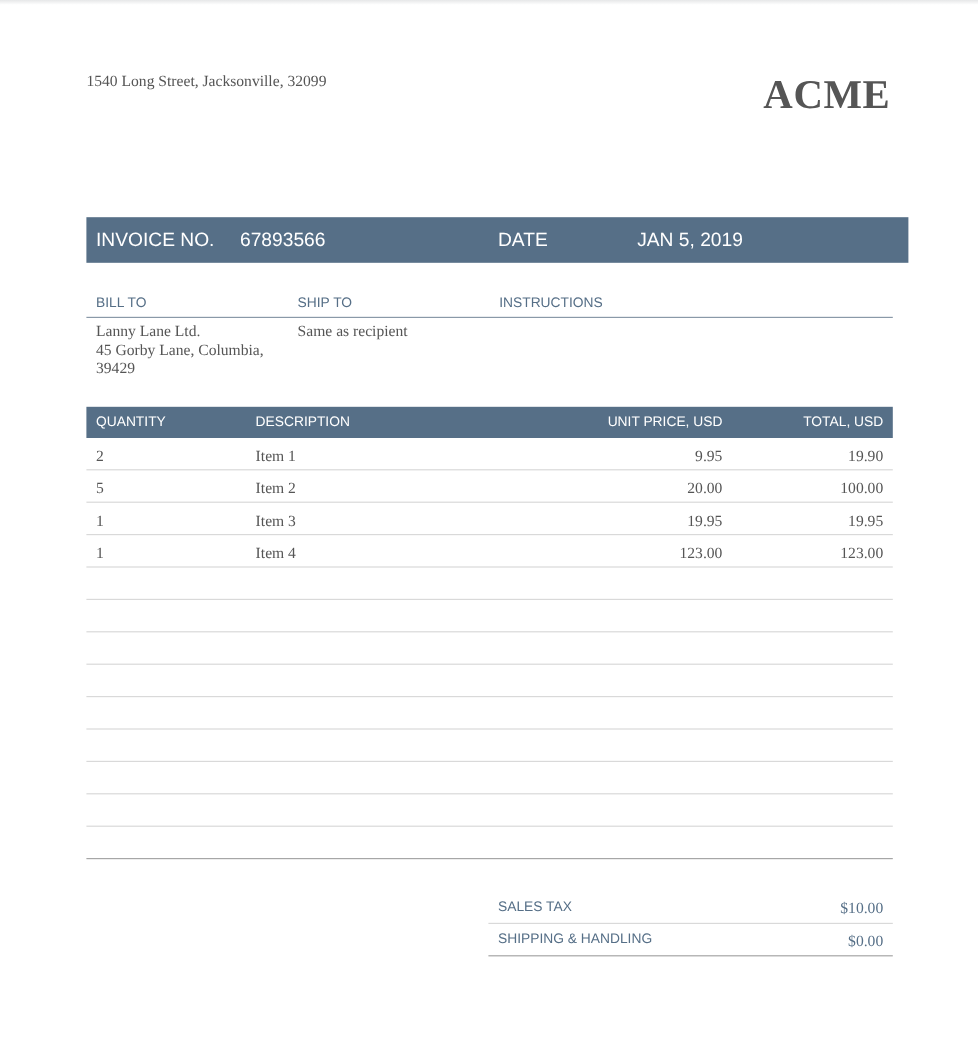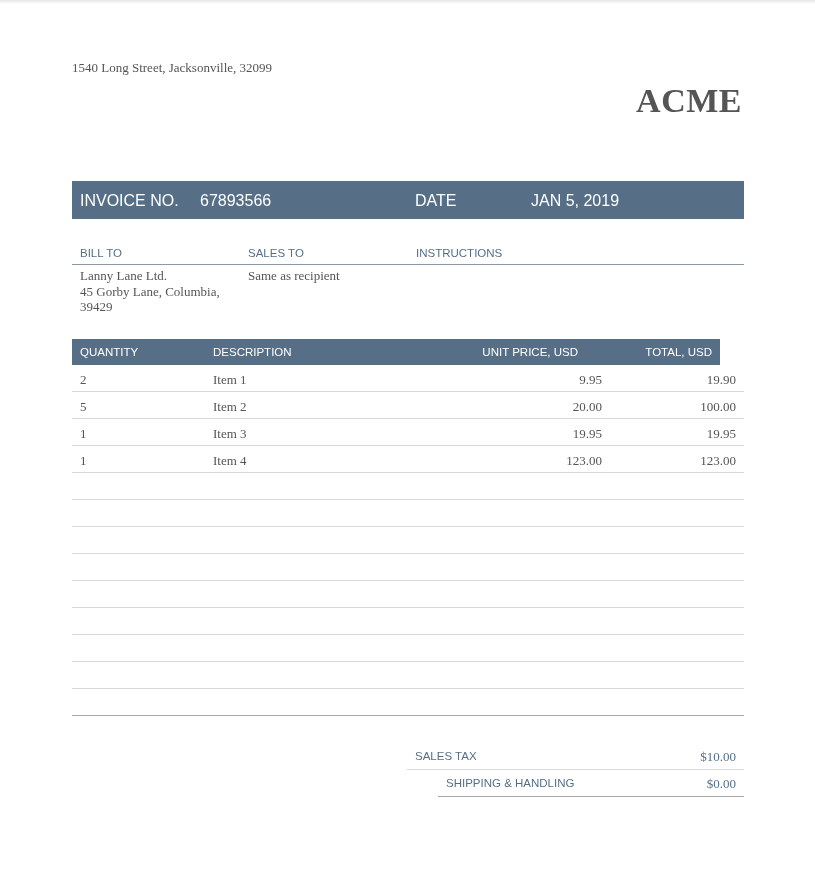--- a/index.html
+++ b/index.html
@@ -8,49 +8,49 @@
       font-family: "Liberation Serif", "DejaVu Serif", serif; color: #5a5a5a;
     }
     .topshade { position: absolute; left: 0; top: 0; width: 815px; height: 4px;
       background: linear-gradient(#e6e7e8, #ffffff); }
 
     
     .company { position: absolute; left: 72px; top: 59px; font-size: 13px; line-height: 18.5px; color: #555; }
     .company .name { font-weight: bold; color: #444; }
     .company b { color: #444; }
     .logo { position: absolute; right: 73px; top: 61px; font-size: 34px; font-weight: bold; color: #555;
-      font-family: "Liberation Serif", "DejaVu Serif", serif; letter-spacing: 0.5px; margin-top: 21px; }
+      font-family: "Liberation Serif", "DejaVu Serif", serif; letter-spacing: 0.5px; }
 
     
     .bar { position: absolute; left: 72px; top: 181px; width: 672px; height: 38px; background: #566f87; color: #fff;
-      font-family: "Liberation Sans", "DejaVu Sans", sans-serif; font-size: 16px; }
+      font-family: "Liberation Sans", "DejaVu Sans", sans-serif; font-size: 16px; padding-left: 13px; }
     .bar span { position: absolute; top: 11px; }
 
     
     .billhdr { position: absolute; left: 72px; top: 245px; width: 672px; height: 19px; border-bottom: 1px solid #8a99a8;
       font-family: "Liberation Sans", "DejaVu Sans", sans-serif; font-size: 11.5px; color: #566f87; }
     .billhdr span { position: absolute; top: 2px; }
     .billbody { position: absolute; top: 268px; font-size: 13px; line-height: 15.5px; color: #555; }
 
     
-    .thead { position: absolute; left: 72px; top: 339px; width: 608px; height: 26px; background: #566f87; color: #fff;
-      font-family: "Liberation Sans", "DejaVu Sans", sans-serif; font-size: 11.5px; padding-left: 40px; }
+    .thead { position: absolute; left: 72px; top: 339px; width: 672px; height: 26px; background: #566f87; color: #fff;
+      font-family: "Liberation Sans", "DejaVu Sans", sans-serif; font-size: 11.5px; }
     .thead span { position: absolute; top: 7px; }
     .rows { position: absolute; left: 72px; top: 365px; width: 672px; }
     .row { position: relative; height: 26px; border-bottom: 1px solid #d9d9d9; font-size: 13px; color: #555; }
     .row span { position: absolute; top: 7px; }
     .row.last { border-bottom: 1px solid #a6a6a6; }
 
     
     .totals { position: absolute; left: 407px; top: 743px; width: 337px; }
     .trow { position: relative; height: 26px; border-bottom: 1px solid #d9d9d9; }
     .trow .lbl { position: absolute; left: 8px; top: 7px; font-family: "Liberation Sans", "DejaVu Sans", sans-serif;
       font-size: 11.5px; color: #566f87; }
     .trow .val { position: absolute; right: 8px; top: 6px; font-size: 13px; color: #566f87; }
-    .trow.sep { border-bottom: 1px solid #a6a6a6; margin-left: 31px; }
+    .trow.sep { border-bottom: 1px solid #a6a6a6; }
     .trow.total .lbl { font-weight: bold; }
   </style>
 </head>
 <body>
 
 <div class="topshade"></div>
 
 <div class="company">
   <div>1540  Long Street, Jacksonville, 32099</div>
 </div>
@@ -58,21 +58,21 @@
 
 <div class="bar">
   <span style="left:8px">INVOICE NO.</span>
   <span style="left:128px">67893566</span>
   <span style="left:343px">DATE</span>
   <span style="left:459px">JAN 5, 2019</span>
 </div>
 
 <div class="billhdr">
   <span style="left:8px">BILL TO</span>
-  <span style="left:176px">SALES TO</span>
+  <span style="left:176px">SHIP TO</span>
   <span style="left:344px">INSTRUCTIONS</span>
 </div>
 <div class="billbody" style="left:80px">
   <div>Lanny Lane Ltd.</div>
   <div>45  Gorby Lane, Columbia,</div>
   <div>39429</div>
 </div>
 <div class="billbody" style="left:248px">Same as recipient</div>
 <div class="billbody" style="left:416px"></div>
 

